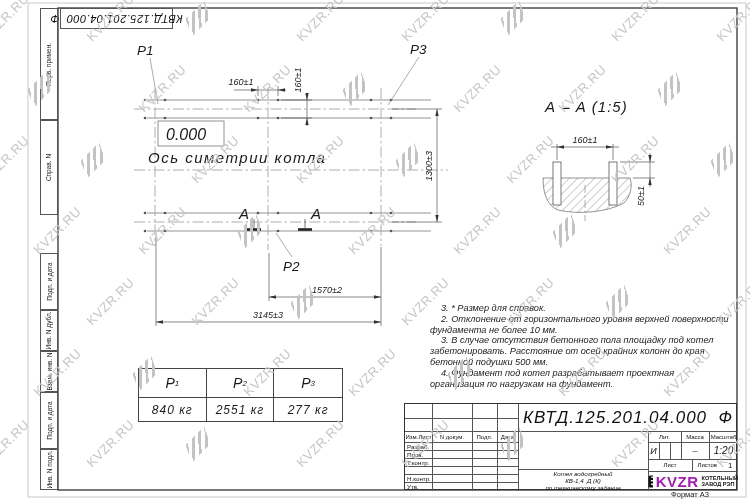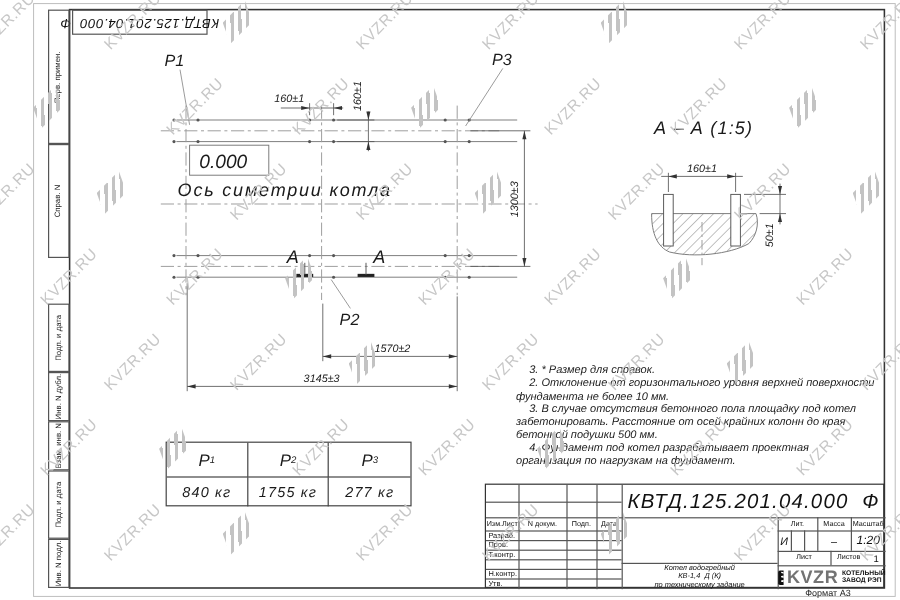--- a/index.html
+++ b/index.html
@@ -71,21 +71,21 @@
   .hl{height:1px;}
   .tbc{position:absolute;display:flex;align-items:center;justify-content:center;
        box-sizing:border-box;color:#111;overflow:hidden;}
   .tbc.left{justify-content:flex-start;padding-left:2px;}
   #tb-docnum{font-style:italic;font-size:17px;letter-spacing:1px;white-space:pre;}
   #tb-title{flex-direction:column;font-style:italic;font-size:12px;line-height:12.3px;}
   #tb-subject{flex-direction:column;font-style:italic;font-size:6.2px;line-height:7px;white-space:pre;}
   .tb-small{font-size:6px;}
   .tb-rowlbl{font-size:6.2px;}
   #tb-logo-row{gap:3px;}
-  #tb-logo-txt{font-weight:bold;font-size:15px;letter-spacing:.5px;color:#737373;}
+  #tb-logo-txt{font-weight:bold;font-size:15px;letter-spacing:.5px;color:#a21caf;}
   #tb-company{display:flex;flex-direction:column;font-size:5.6px;line-height:6.2px;font-weight:bold;}
   
   #format-label{
     position:absolute;left:625px;top:490px;width:130px;text-align:center;
     font-size:7.5px;color:#222;z-index:3;
   }
 </style>
 </head>
 <body>
 
@@ -262,21 +262,21 @@
     <p>2. Отклонение от горизонтального уровня верхней поверхности фундамента не более 10 мм.</p>
     <p>3. В случае отсутствия бетонного пола площадку под котел забетонировать. Расстояние от осей крайних колонн до края бетонной подушки 500 мм.</p>
     <p>4. Фундамент под котел разрабатывает проектная организация по нагрузкам на фундамент.</p>
   </div>
 
   <div id="load-table">
     <div class="cell hdr"><span>P</span><sub>1</sub></div>
     <div class="cell hdr"><span>P</span><sub>2</sub></div>
     <div class="cell hdr"><span>P</span><sub>3</sub></div>
     <div class="cell val">840 кг</div>
-    <div class="cell val">1755 кг</div>
+    <div class="cell val">2551 кг</div>
     <div class="cell val">277 кг</div>
   </div>
 
   <div id="title-block">
 
     <div class="vl" style="left:27px;top:0;height:87px;"></div>
     <div class="vl" style="left:67px;top:0;height:87px;"></div>
     <div class="vl" style="left:92px;top:0;height:87px;"></div>
     <div class="vl" style="left:113px;top:0;height:87px;"></div>
     <div class="vl" style="left:243px;top:27px;height:60px;"></div>

